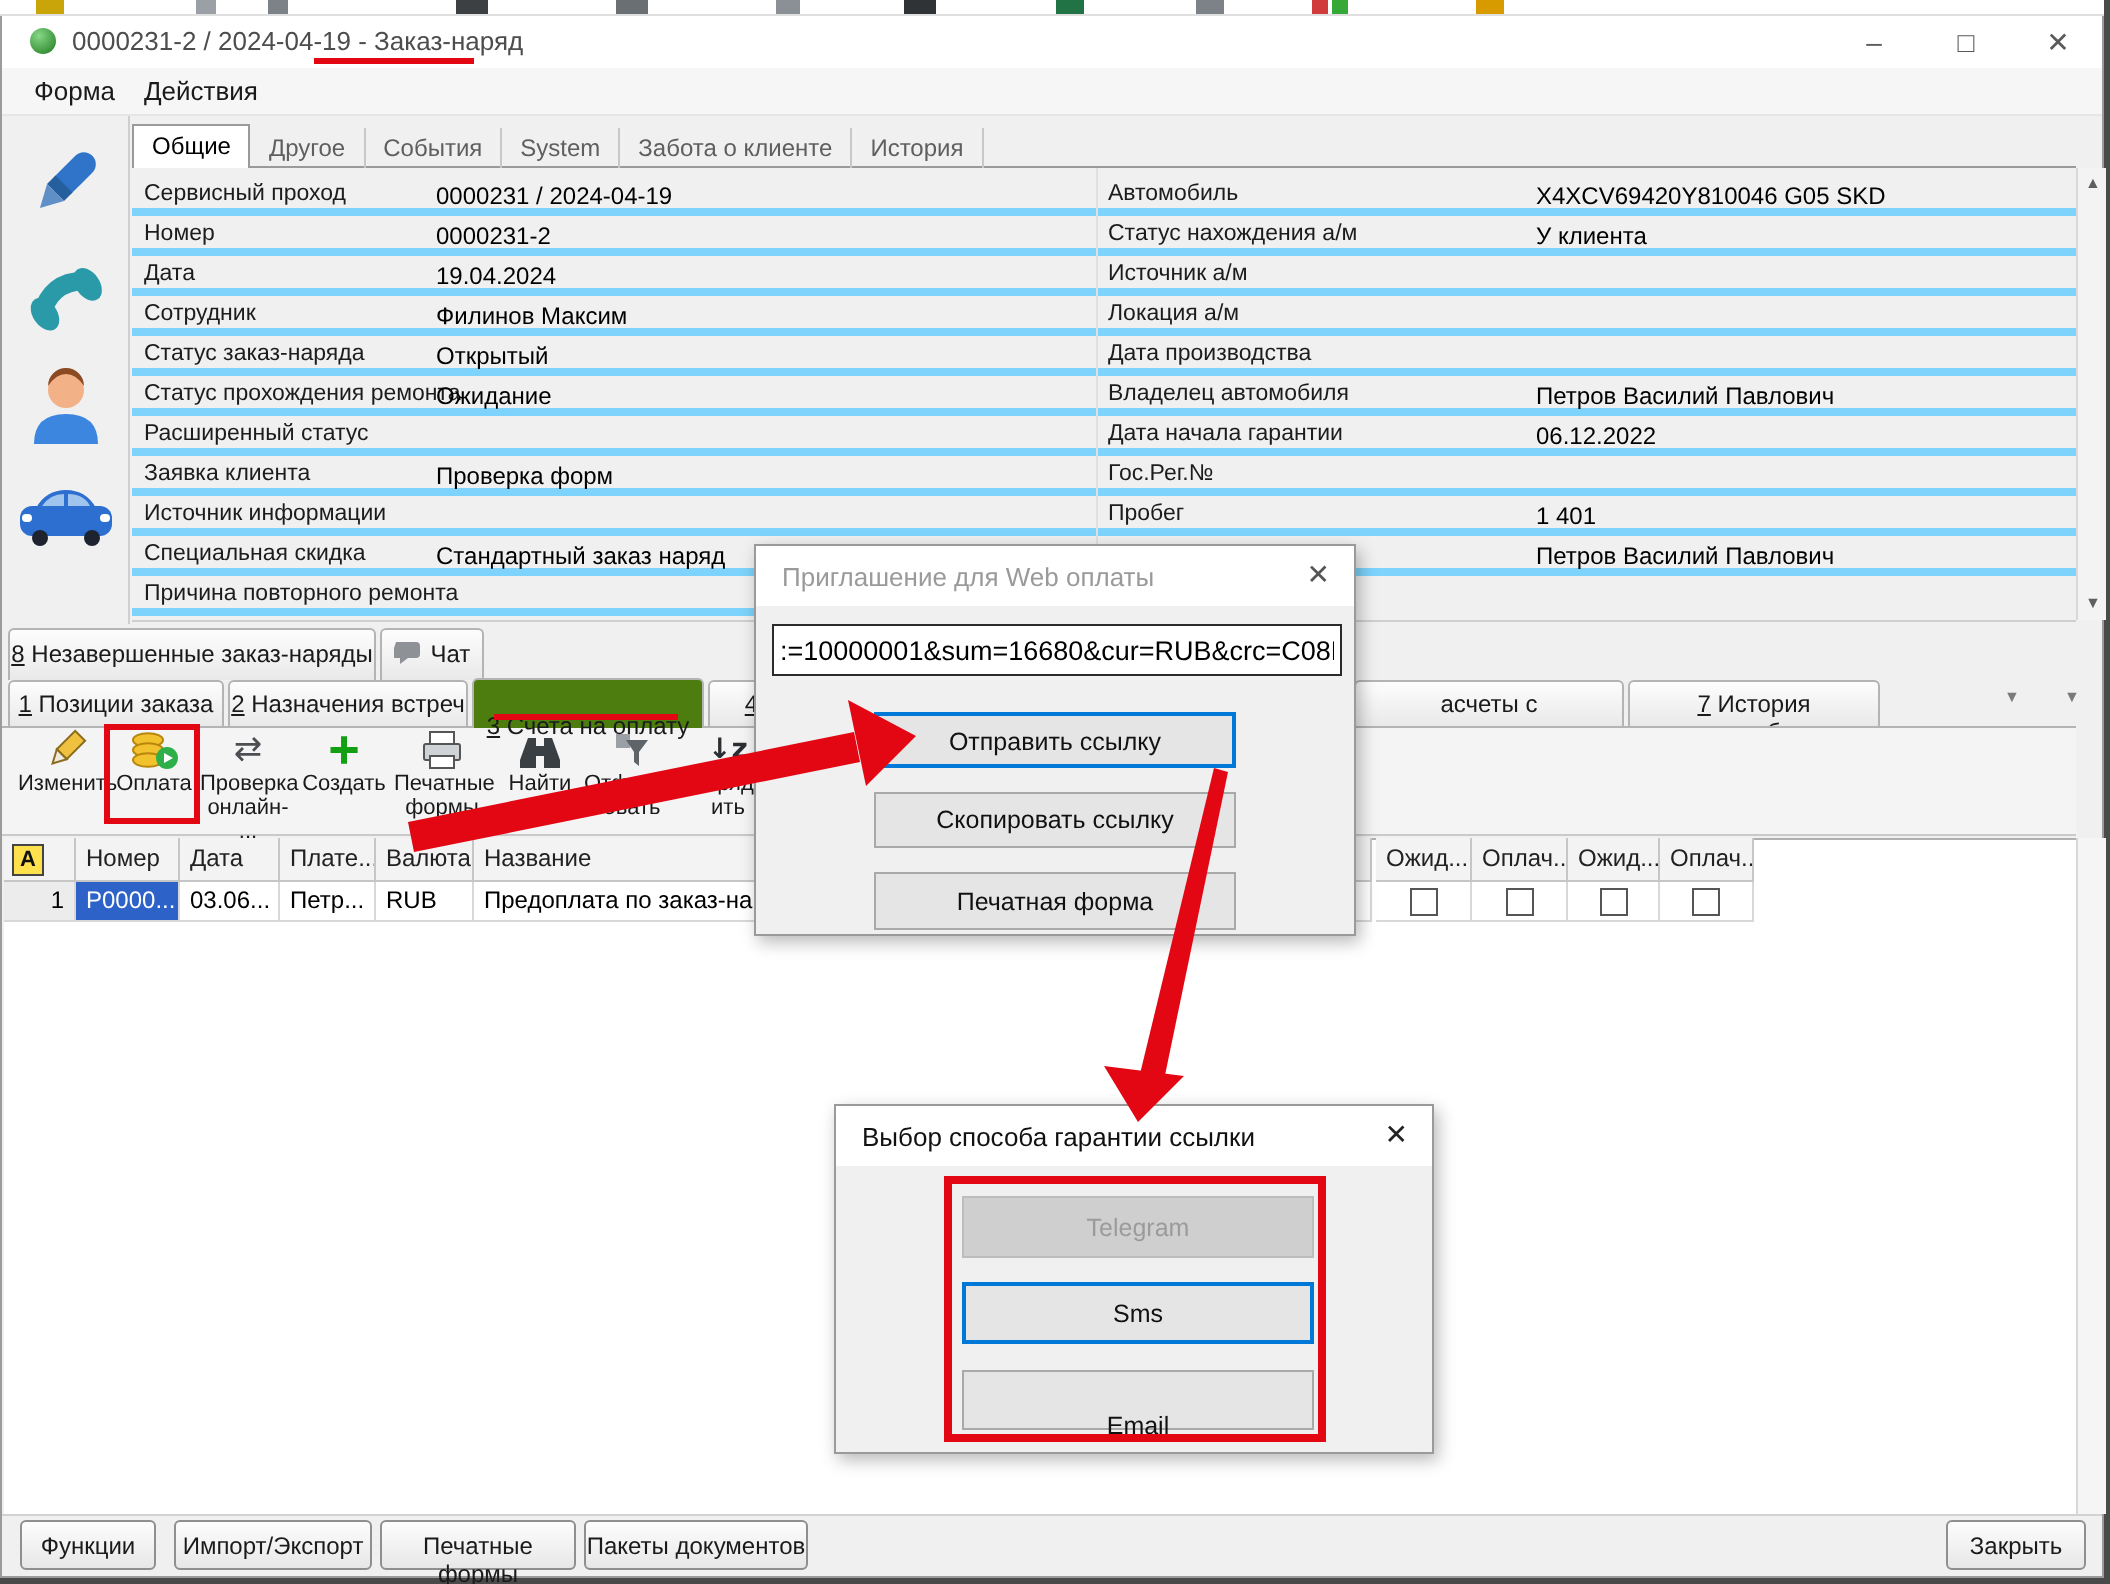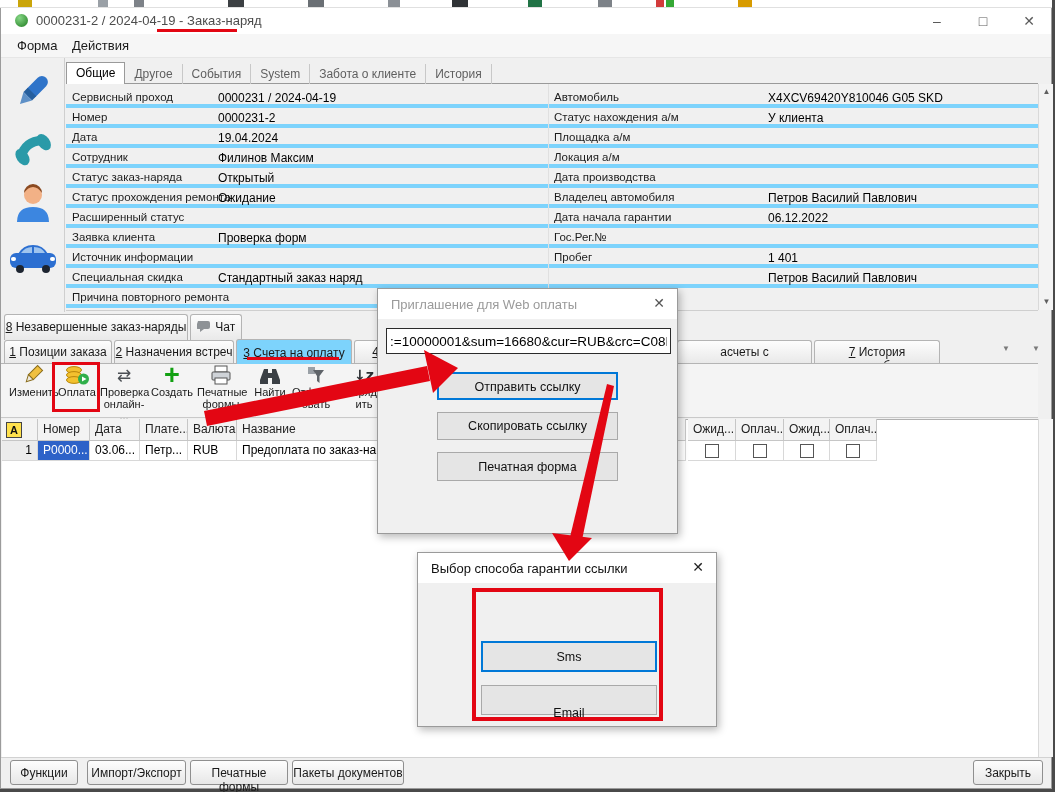--- a/index.html
+++ b/index.html
@@ -35,21 +35,21 @@
   .frow .val{position:absolute;top:3px;color:#000;white-space:nowrap;font-size:12px}
   .col-div{left:548px;top:84px;width:1px;height:222px;background:#e0e0e0}
   .form-bottom{left:66px;top:310px;width:972px;height:1px;background:#cfcfcf}
   .sbar{left:1038px;top:84px;width:15px;height:226px;background:#f3f3f3;border-left:1px solid #d9d9d9}
   .sarrow{width:15px;height:16px;font-size:8px;color:#5f5f5f;text-align:center;line-height:16px}
   
   .stab{position:absolute;font-size:12px;color:#1a1a1a;text-align:center;
     background:linear-gradient(#fdfdfd,#e9e9e9);border:1px solid #b4b4b4;border-bottom:none;
     border-radius:3px 3px 0 0;padding-top:5px;height:26px}
   .stab2{height:23px;padding-top:4px}
-  .stab.active2{background:#7dd3fc;height:25px;z-index:3;padding-top:6px}
+  .stab.active2{background:#4d7c0f;height:25px;z-index:3;padding-top:16px}
   .uk{text-decoration:underline}
   .ovf{position:absolute;font-size:8px;color:#7a7a7a}
   
   .toolbar{left:1px;top:363px;width:1037px;height:55px;background:#f4f4f4;border-top:1px solid #b4b4b4;border-bottom:1px solid #c9c9c9}
   .tbtn{position:absolute;top:364px;width:48px;height:52px;text-align:center;font-size:11px;color:#1a1a1a}
   .tbtn .ic{height:22px;display:flex;align-items:center;justify-content:center}
   .tbtn .l1,.tbtn .l2{line-height:12px}
   .glyph{font-family:"DejaVu Sans",sans-serif}
   
   .grid-head{position:absolute;top:419px;height:22px;background:#f3f3f3;border-right:1px solid #c6c6c6;border-bottom:1px solid #c6c6c6;font-size:12px;color:#222;padding:3px 0 0 5px;white-space:nowrap;overflow:hidden}
@@ -201,21 +201,21 @@
 
 <div class="frow" style="left:548px;top:88px;width:490px">
     <span class="lab">Автомобиль</span>
     <span class="val" style="left:220px">X4XCV69420Y810046 G05 SKD</span>
   </div>
 <div class="frow" style="left:548px;top:108px;width:490px">
     <span class="lab">Статус нахождения а/м</span>
     <span class="val" style="left:220px">У клиента</span>
   </div>
 <div class="frow" style="left:548px;top:128px;width:490px">
-    <span class="lab">Площадка а/м</span>
+    <span class="lab">Источник а/м</span>
     <span class="val" style="left:220px"></span>
   </div>
 <div class="frow" style="left:548px;top:148px;width:490px">
     <span class="lab">Локация а/м</span>
     <span class="val" style="left:220px"></span>
   </div>
 <div class="frow" style="left:548px;top:168px;width:490px">
     <span class="lab">Дата производства</span>
     <span class="val" style="left:220px"></span>
   </div>
@@ -371,32 +371,33 @@
 <div class="cbx" style="left:846px"></div>
 <div class="ab" style="left:1038px;top:419px;width:15px;height:338px;background:#f5f5f5;border-left:1px solid #d9d9d9"></div>
 
 <div class="ab footer"></div>
 <div class="fbtn" style="left:10px;width:68px">Функции</div>
 <div class="fbtn" style="left:87px;width:99px">Импорт/Экспорт</div>
 <div class="fbtn" style="left:190px;width:98px">Печатные формы</div>
 <div class="fbtn" style="left:292px;width:112px">Пакеты документов</div>
 <div class="fbtn" style="left:973px;width:70px">Закрыть</div>
 
-<div class="ab dlg" style="left:377px;top:288px;width:301px;height:246px;z-index:20">
+<div class="ab dlg" style="left:377px;top:272px;width:301px;height:196px;z-index:20">
   <div class="dlg-title" style="color:#9a9a9a">Приглашение для Web оплаты</div>
   <div class="dlg-x">✕</div>
   <input class="url-input" readonly="" value=":=10000001&amp;sum=16680&amp;cur=RUB&amp;crc=C08B" style="">
   <div class="dbtn focus" style="left:59px;top:83px;width:181px;height:28px;padding-top:6px">Отправить ссылку</div>
   <div class="dbtn" style="left:59px;top:123px;width:181px;height:28px;padding-top:6px">Скопировать ссылку</div>
   <div class="dbtn" style="left:59px;top:163px;width:181px;height:29px;padding-top:7px">Печатная форма</div>
 </div>
 
 <div class="ab dlg" style="left:417px;top:552px;width:300px;height:175px;z-index:30">
   <div class="dlg-title" style="color:#111">Выбор способа гарантии ссылки</div>
   <div class="dlg-x" style="color:#222">✕</div>
+  <div class="dbtn disabled" style="left:63px;top:45px;width:176px;height:31px;padding-top:8px">Telegram</div>
   <div class="dbtn focus" style="left:63px;top:88px;width:176px;height:31px;padding-top:7px">Sms</div>
   <div class="dbtn" style="left:63px;top:132px;width:176px;height:30px;padding-top:20px">Email</div>
 </div>
 <div class="redbox4" style="left:472px;top:588px;width:191px;height:133px"></div>
 
 <svg id="arrows" width="1055" height="792" viewBox="0 0 1055 792">
   <polygon points="204,411 427,366 430,381 207,426" fill="#e30613"></polygon>
   <polygon points="424,350 433,393 458,368" fill="#e30613"></polygon>
   <polygon points="607,384 614,386 582,540 570,537" fill="#e30613"></polygon>
   <polygon points="552,533 592,538 569,561" fill="#e30613"></polygon>

